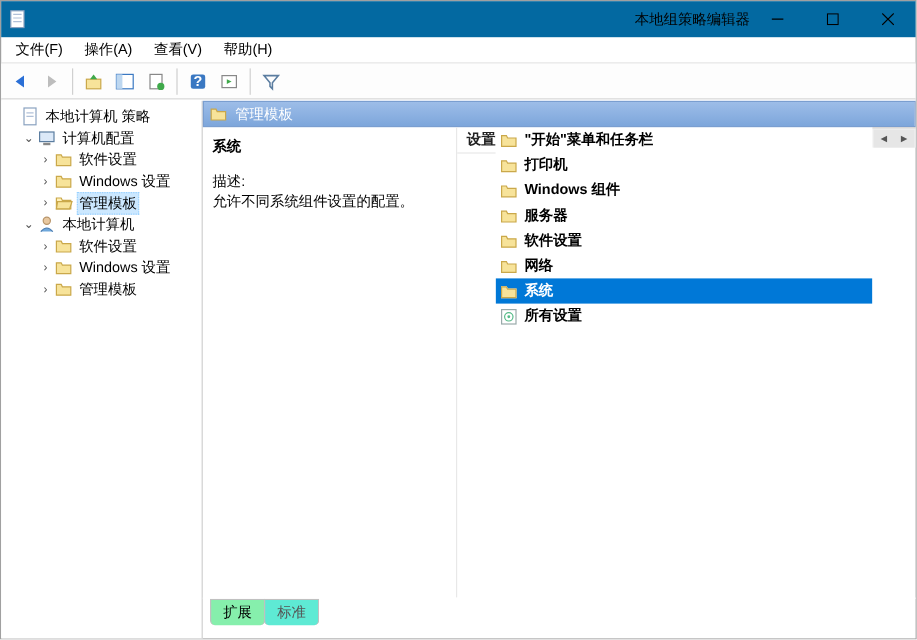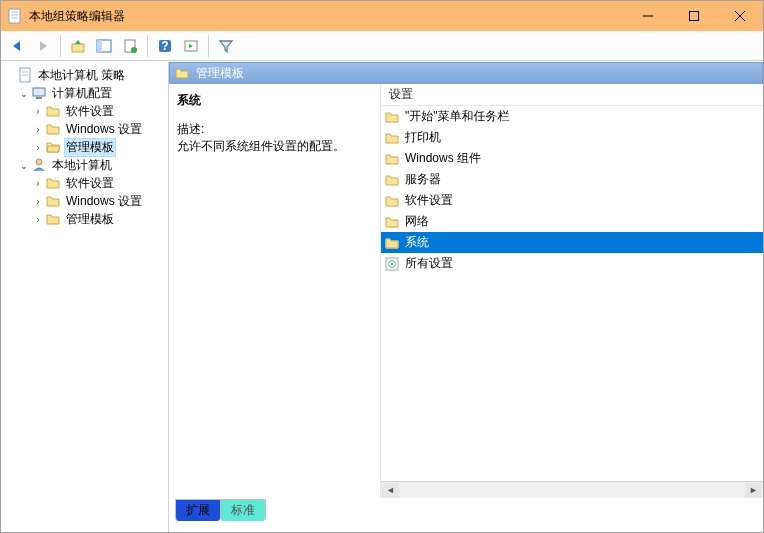--- a/index.html
+++ b/index.html
@@ -1,18 +1,18 @@
 <!DOCTYPE html>
 <html><head>
 <meta charset="utf-8">
 <style>
 * { box-sizing: border-box; margin: 0; padding: 0; font-family: "Microsoft YaHei", "Segoe UI", Tahoma, sans-serif; font-size: 12px; }
 html, body { width: 764px; height: 533px; background: #fff; overflow: hidden; }
 .window { width: 764px; height: 533px; border: 1px solid #a0a0a0; display: flex; flex-direction: column; background: #fff; }
-.titlebar { height: 30px; display: flex; align-items: center; padding-left: 6px; background: #fdba74; }
+.titlebar { height: 30px; display: flex; align-items: center; padding-left: 6px; background: #0369a1; text-align: right; }
 .titlebar .icon { width: 16px; height: 16px; margin-right: 6px; display: flex; align-items: center; justify-content: center; }
 .titlebar .title { flex: 1; }
 .win-controls { display: flex; height: 100%; }
 .win-btn { width: 46px; height: 100%; display: flex; align-items: center; justify-content: center; }
 .menubar { height: 22px; display: flex; align-items: center; padding: 0 4px; gap: 2px; border-bottom: 1px solid #e0e0e0; }
 .menuitem { padding: 2px 8px; }
 .toolbar { height: 30px; display: flex; align-items: center; padding: 2px 4px; gap: 2px; border-bottom: 1px solid #d0d0d0; background: #fdfdfd; }
 .tbtn { width: 24px; height: 24px; display: flex; align-items: center; justify-content: center; border: 1px solid transparent; }
 .tsep { width: 1px; height: 22px; background: #d0d0d0; margin: 0 3px; }
 .content { flex: 1; display: flex; border-top: 1px solid #fff; min-height: 0; }
@@ -23,30 +23,30 @@
 .tree-row .ticon { width: 16px; height: 16px; margin-right: 3px; display: flex; align-items: center; justify-content: center; }
 .tree-row .label { padding: 0 2px; }
 .indent-0 { padding-left: 0px; } .indent-1 { padding-left: 14px; } .indent-2 { padding-left: 28px; }
 .right { flex: 1; display: flex; flex-direction: column; min-width: 0; }
 .header-bar { height: 22px; background: linear-gradient(#9dbde8, #7da6db); color: #fff; display: flex; align-items: center; padding-left: 4px; gap: 6px; border: 1px solid #7a9ed0; }
 .header-bar .folder { width: 16px; height: 16px; display: flex; align-items: center; justify-content: center; }
 .body-split { flex: 1; display: flex; min-height: 0; }
 .left-desc { width: 212px; padding: 8px 8px; border-right: 1px solid #e8e8e8; }
 .left-desc .heading { font-weight: bold; margin-bottom: 12px; }
 .left-desc .desc-label { }
-.listarea { flex: 1; display: flex; flex-direction: column; min-width: 0; }
+.listarea { flex: 1; display: flex; flex-direction: row; min-width: 0; font-weight: bold; }
 .colhead { height: 22px; display: flex; align-items: center; padding-left: 8px; border-bottom: 1px solid #e8e8e8; color: #222; }
 .list { flex: 1; overflow: auto; }
 .list-row { display: flex; align-items: center; height: 21px; padding-left: 2px; }
 .list-row .licon { width: 18px; height: 18px; margin-right: 4px; display: flex; align-items: center; justify-content: center; }
 .list-row.selected { background: #0078d7; color: #fff; }
 .scrollbar-h { height: 17px; border-top: 1px solid #d0d0d0; background: #f0f0f0; display: flex; align-items: center; justify-content: space-between; padding: 0 1px; }
 .sb-btn { width: 17px; height: 15px; background: #e6e6e6; display: flex; align-items: center; justify-content: center; font-size: 9px; color: #555; }
 .tabs { height: 22px; display: flex; align-items: flex-end; padding-left: 6px; gap: 0; border-top: 1px solid #fff; }
-.tab { padding: 2px 10px; border: 1px solid #c0c0c0; border-bottom: none; background: #1d4ed8; border-radius: 0 0 4px 4px; margin-right: -1px; position: relative; top: 1px; }
+.tab { padding: 2px 10px; border: 1px solid #c0c0c0; border-bottom: none; background: #86efac; border-radius: 0 0 4px 4px; margin-right: -1px; position: relative; top: 1px; }
 .tab.inactive { background: #5eead4; color: #555; }
 .bottom-pad { height: 12px; }
 svg { display: block; }
 </style>
 </head>
 <body>
 
 <div class="window">
 
   <div class="titlebar">
@@ -72,20 +72,26 @@
         </div>
       <div class="win-btn">
           <svg width="10" height="10">
             <line x1="0" y1="0" x2="10" y2="10" stroke="#000"></line>
             <line x1="10" y1="0" x2="0" y2="10" stroke="#000"></line>
           </svg>
         </div>
     </div>
   </div>
 
+  <div class="menubar">
+    <div class="menuitem">文件(F)</div>
+    <div class="menuitem">操作(A)</div>
+    <div class="menuitem">查看(V)</div>
+    <div class="menuitem">帮助(H)</div>
+  </div>
 
   <div class="toolbar">
     <div class="tbtn">
         <svg width="16" height="16">
           <path d="M11 3 L4 8 L11 13 Z" fill="#2a6fd6"></path>
         </svg>
       </div>
     <div class="tbtn">
         <svg width="16" height="16">
           <path d="M5 3 L12 8 L5 13 Z" fill="#bdbdbd"></path>

